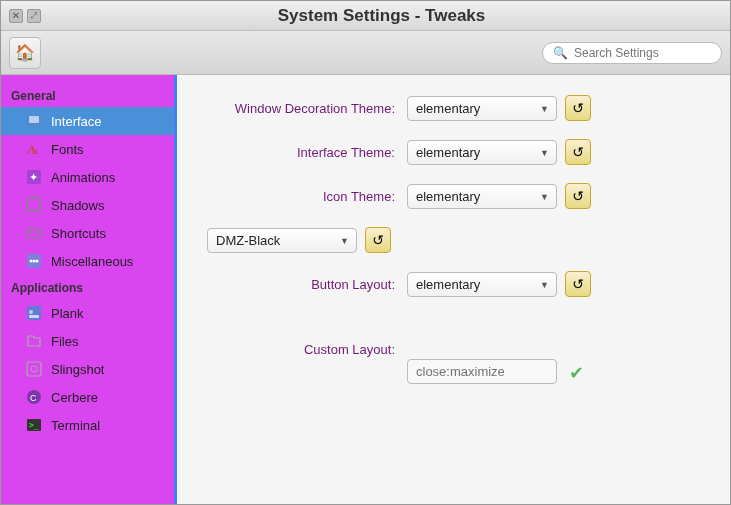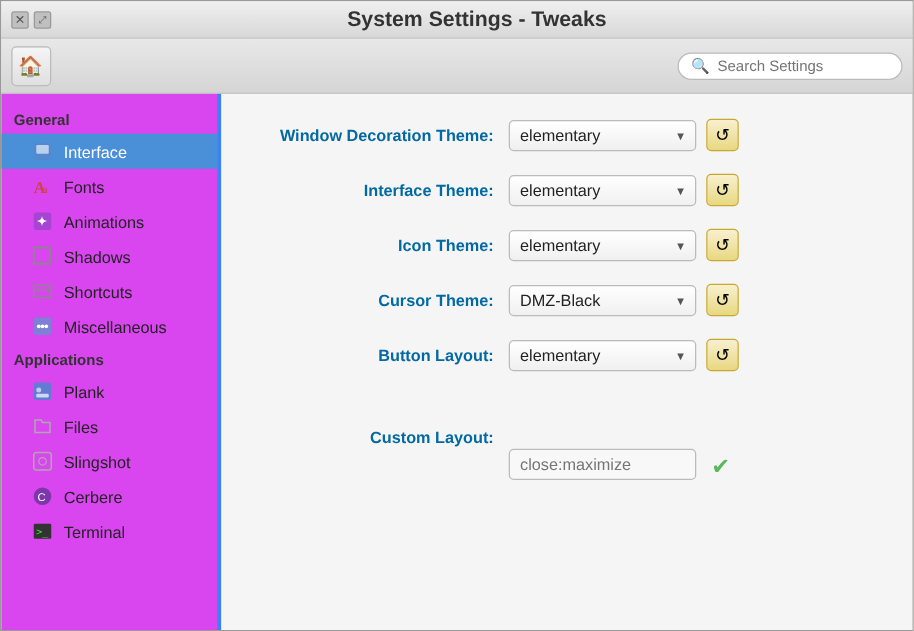--- a/index.html
+++ b/index.html
@@ -152,25 +152,24 @@
       overflow-y: auto;
     }
     .form-row {
       display: flex;
       align-items: center;
       margin-bottom: 18px;
     }
     .form-label {
       text-align: right;
       width: 200px;
-      color: #0369a1;
+      color: #701a75;
       font-size: 13px;
       padding-right: 12px;
       flex-shrink: 0;
-      font-weight: bold;
     }
     .form-control-wrap {
       display: flex;
       align-items: flex-end;
       gap: 8px;
     }
     .dropdown {
       width: 150px;
       padding: 4px 8px;
       border: 1px solid #bbb;
@@ -423,21 +422,20 @@
               <option>other</option>
             </select>
           </div>
           <div class="reset-btn">
             <span>↺</span>
           </div>
         </div>
       </div>
 
       <div class="form-row">
-        <div class="form-label">Cursor Theme:</div>
         <div class="form-control-wrap">
           <div class="dropdown-wrap">
             <select class="dropdown">
               <option>DMZ-Black</option>
               <option>default</option>
               <option>other</option>
             </select>
           </div>
           <div class="reset-btn">
             <span>↺</span>

